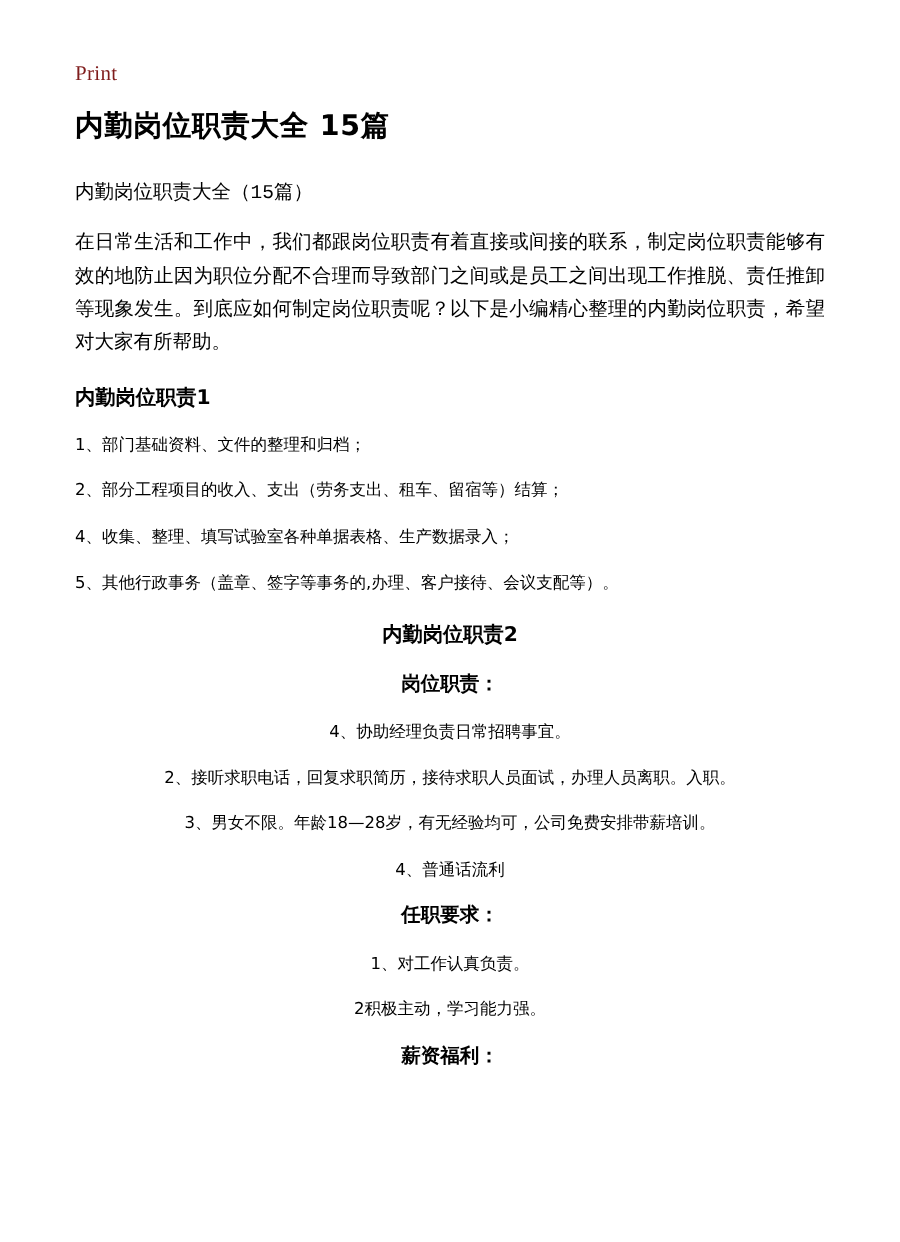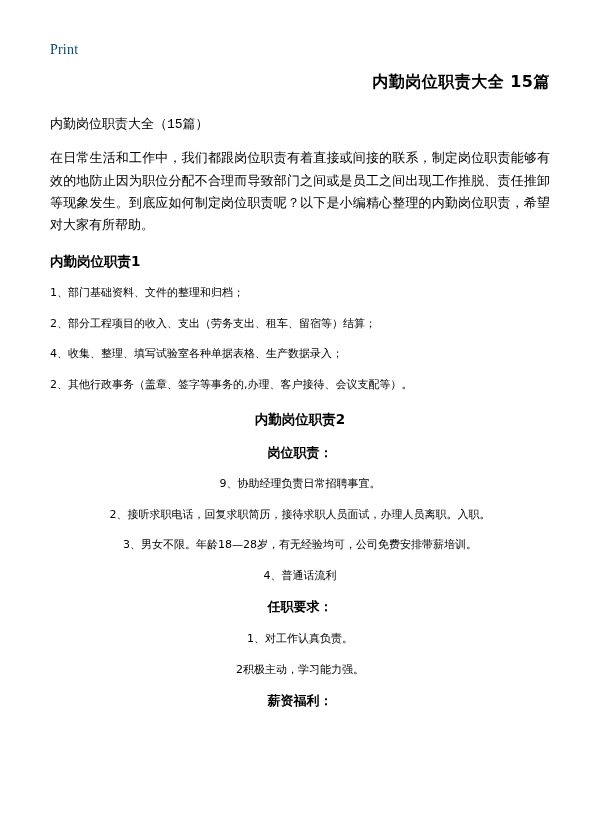--- a/index.html
+++ b/index.html
@@ -17,29 +17,29 @@
   .page {
     position: relative;
     width: 600px;
     height: 828px;
     box-sizing: border-box;
     padding: 42px 50px 0 50px;
   }
   .print-label {
     font-family: "Liberation Serif", "DejaVu Serif", serif;
     font-size: 14px;
-    color: #0c4a6e;
+    color: #7f1d1d;
     margin: 0 0 14px 0;
     letter-spacing: 0.2px;
   }
   .doc-title {
-    text-align: right;
+    text-align: left;
     font-family: "DejaVu Sans", "Liberation Sans", sans-serif;
     font-weight: bold;
-    font-size: 16px;
+    font-size: 19px;
     letter-spacing: 0.5px;
     margin: 8px 0 22px 0;
     line-height: 1.3;
   }
   .subtitle {
     font-family: Liberation Mono, monospace;
     font-size: 13px;
     margin: 11px 0 13px 0;
     line-height: 1.5;
   }
@@ -83,29 +83,29 @@
 
   <div class="subtitle">内勤岗位职责大全（15篇）</div>
 
   <div class="para">在日常生活和工作中，我们都跟岗位职责有着直接或间接的联系，制定岗位职责能够有效的地防止因为职位分配不合理而导致部门之间或是员工之间出现工作推脱、责任推卸等现象发生。到底应如何制定岗位职责呢？以下是小编精心整理的内勤岗位职责，希望对大家有所帮助。</div>
 
   <div class="block">
     <div class="heading">内勤岗位职责1</div>
     <div class="item">1、部门基础资料、文件的整理和归档；</div>
     <div class="item">2、部分工程项目的收入、支出（劳务支出、租车、留宿等）结算；</div>
     <div class="item">4、收集、整理、填写试验室各种单据表格、生产数据录入；</div>
-    <div class="item">2、其他行政事务（盖章、签字等事务的,办理、客户接待、会议支配等）。</div>
+    <div class="item">5、其他行政事务（盖章、签字等事务的,办理、客户接待、会议支配等）。</div>
   </div>
 
   <div class="block">
     <div class="heading">内勤岗位职责2</div>
 
     <div>
       <div class="subheading">岗位职责：</div>
-      <div class="item">9、协助经理负责日常招聘事宜。</div>
+      <div class="item">4、协助经理负责日常招聘事宜。</div>
       <div class="item">2、接听求职电话，回复求职简历，接待求职人员面试，办理人员离职。入职。</div>
       <div class="item">3、男女不限。年龄18—28岁，有无经验均可，公司免费安排带薪培训。</div>
       <div class="item">4、普通话流利</div>
     </div>
 
     <div>
       <div class="subheading">任职要求：</div>
       <div class="item">1、对工作认真负责。</div>
       <div class="item">2积极主动，学习能力强。</div>
     </div>

